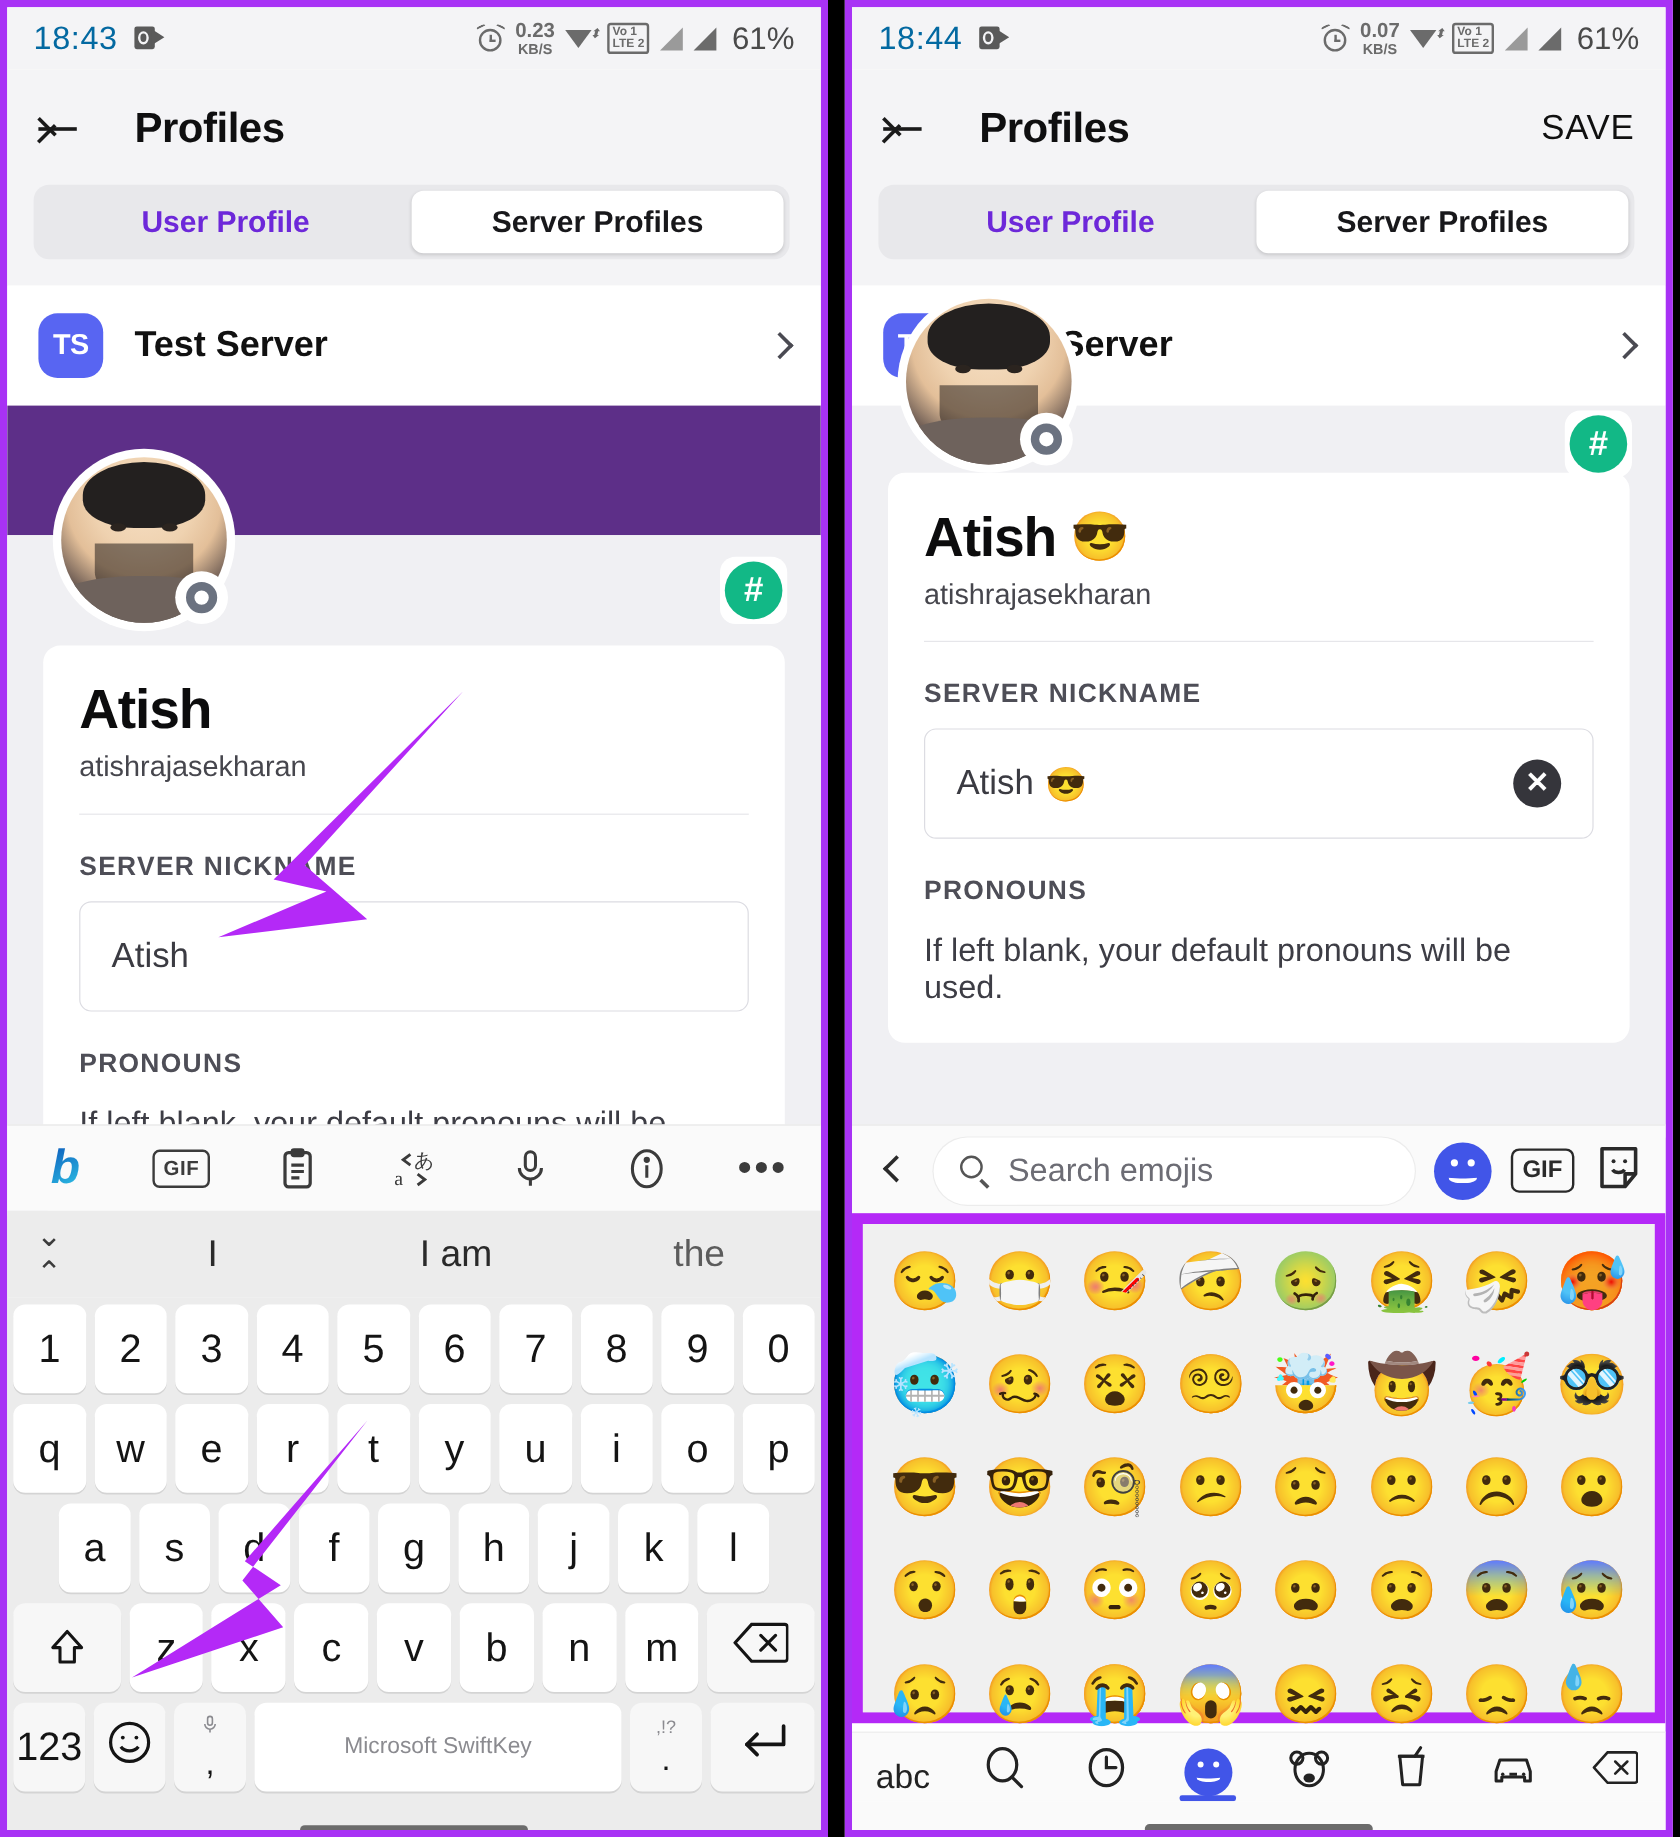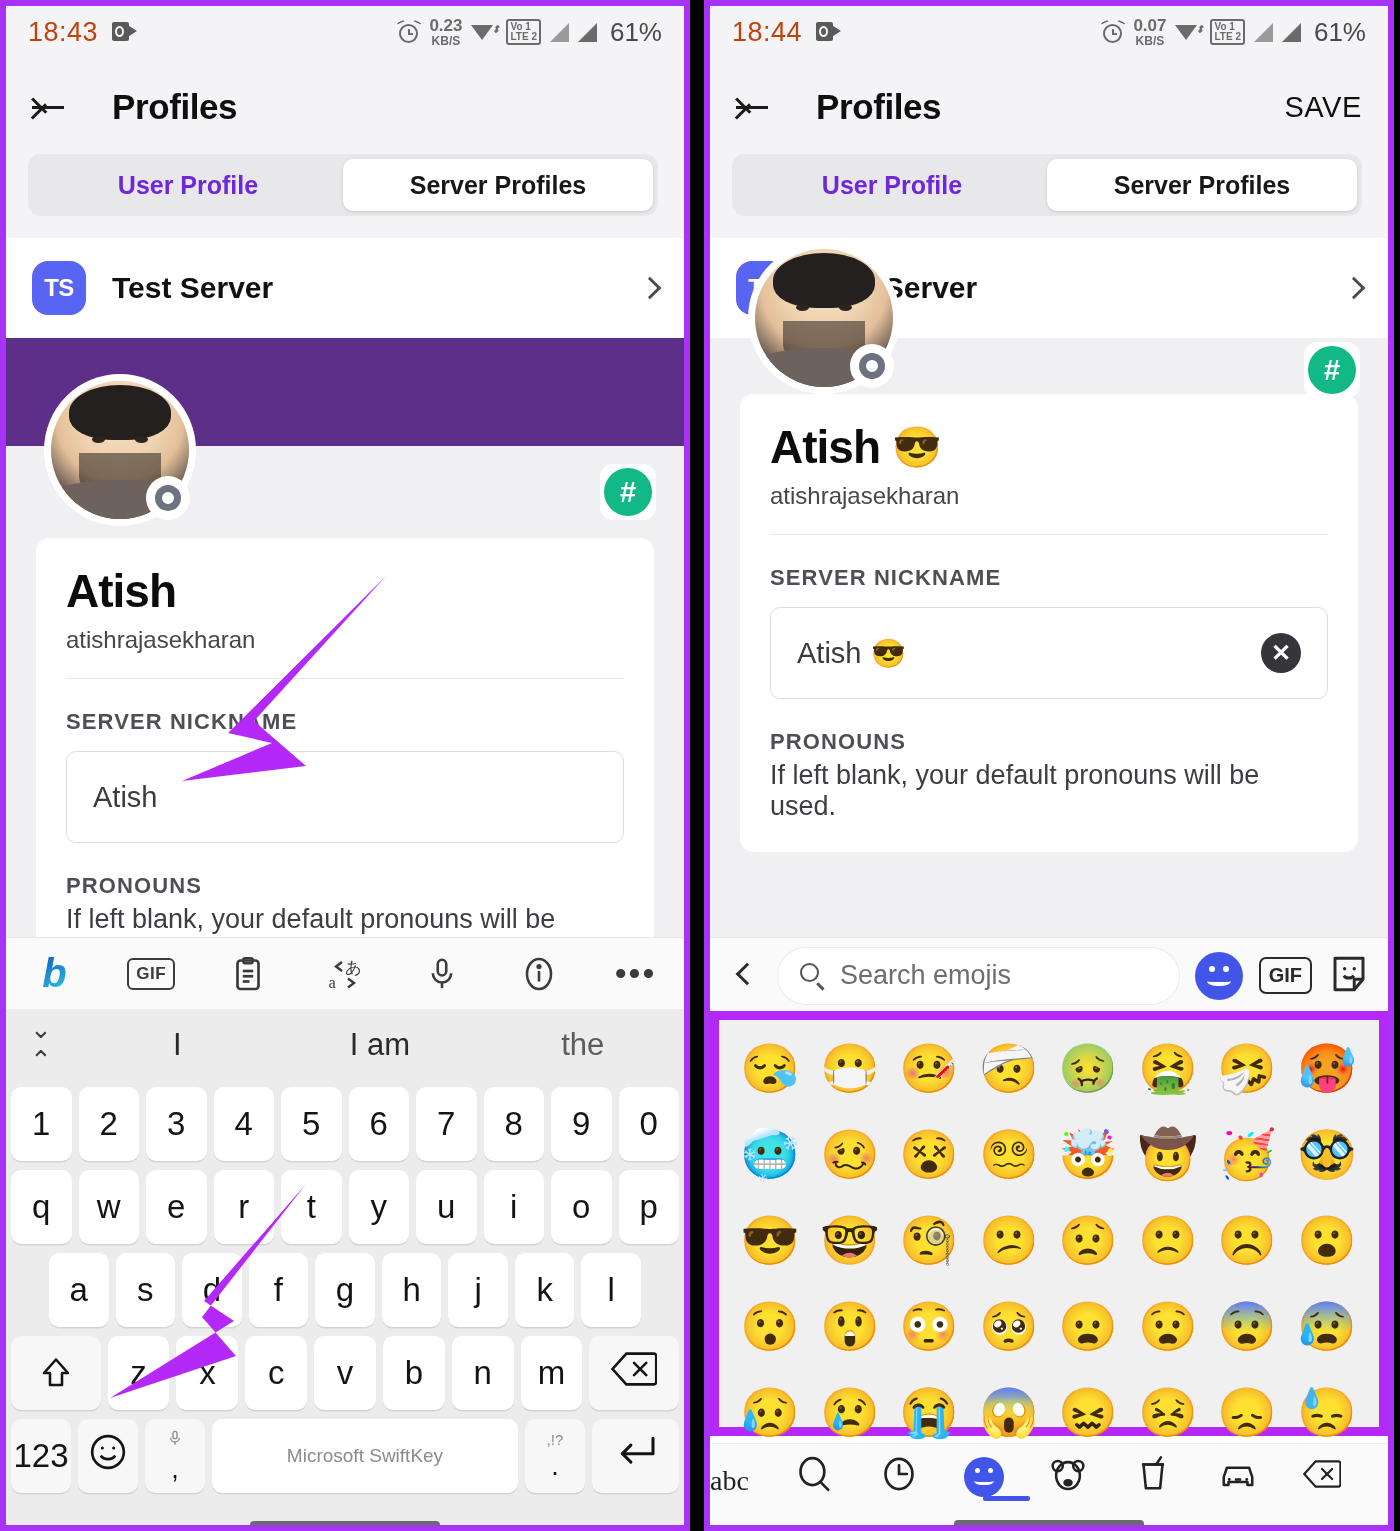--- a/index.html
+++ b/index.html
@@ -24,21 +24,21 @@
   }
   .panel.left { margin-right: 14px; }
 
   
   .statusbar {
     height: 52px; background: #f4f4f6;
     display: flex; align-items: center;
     padding: 0 22px;
     color: #4a4a4a;
   }
-  .sb-time { font-size: 27px; font-weight: 400; color: #c2410c; letter-spacing: .5px; }
+  .sb-time { font-size: 27px; font-weight: 400; color: #0369a1; letter-spacing: .5px; }
   .sb-outlook {
     margin-left: 14px; width: 24px; height: 22px; position: relative;
   }
   .sb-outlook .ol-box {
     position:absolute; left:0; top:1px; width:17px; height:19px;
     background:#5a5a5a; border-radius:2px;
   }
   .sb-outlook .ol-o {
     position:absolute; left:3px; top:5px; width:9px; height:11px;
     border:2.5px solid #f4f4f6; border-radius:50%;
@@ -176,21 +176,21 @@
     display:flex; align-items:center; padding:0 26px; background:#fff;
   }
   .field-val { font-size:29px; color:#3b3b42; display:flex; align-items:center; gap:10px; }
   .field-val.placeholder { color:#5a5a63; }
   .field-val .emo { font-size:28px; }
   .clear-x {
     margin-left:auto; width:40px; height:40px; border-radius:50%; background:#35353b;
     color:#fff; display:flex; align-items:center; justify-content:center;
     font-size:24px; font-weight:700; line-height:1;
   }
-  .field-help { font-size:27px; color:#3d3d45; margin-top:5px; }
+  .field-help { font-size:27px; color:#3d3d45; margin-top:22px; }
 
   
   .sk-toolbar {
     position:absolute; left:0; right:0; height:72px; background:#fafafa;
     display:flex; align-items:center; justify-content:space-around;
     border-top:1px solid #e6e6e6;
   }
   .sk-ic { width:46px; height:46px; display:flex; align-items:center; justify-content:center; }
   .bing-b { font-size:40px; font-weight:700; color:#1a8fd1;
      background:linear-gradient(150deg,#0e5fbd 10%,#2ec3e6 90%);
@@ -271,22 +271,22 @@
     padding:6px 12px 0 12px;
   }
   .erow { display:flex; }
   .ecell { flex:1; display:flex; align-items:center; justify-content:center;
      font-size:48px; height:86px; line-height:1; }
 
   .emoji-nav {
     position:absolute; left:0; right:0; height:58px; background:#fafafa;
     display:flex; align-items:flex-end; border-top:1px solid #ededed;
   }
-  .en-item { flex:1; display:flex; flex-direction:column; align-items:flex-start; justify-content:flex-end;
-     height:58px; padding-bottom:4px; position:relative;font-family:Liberation Serif, serif; }
+  .en-item { flex:1; display:flex; flex-direction:column; align-items:center; justify-content:flex-end;
+     height:58px; padding-bottom:4px; position:relative; }
   .en-item .und { position:absolute; bottom:0; left:22%; right:22%; height:5px; background:#4155e8; border-radius:2px; }
   .en-abc { font-size:28px; color:#222; }
   .en-ic svg { width:38px; height:38px; }
   .en-blue { width:40px; height:40px; border-radius:50%; background:#4155e8; position:relative; }
   .en-blue .e1,.en-blue .e2{position:absolute;top:11px;width:5px;height:5px;background:#fff;border-radius:50%;}
   .en-blue .e1{left:11px;} .en-blue .e2{right:11px;}
   .en-blue .m{position:absolute;left:10px;top:18px;width:20px;height:10px;border-bottom:3.4px solid #fff;border-radius:0 0 40% 40%;}
 
   
   .arrow-svg { position:absolute; pointer-events:none; }

